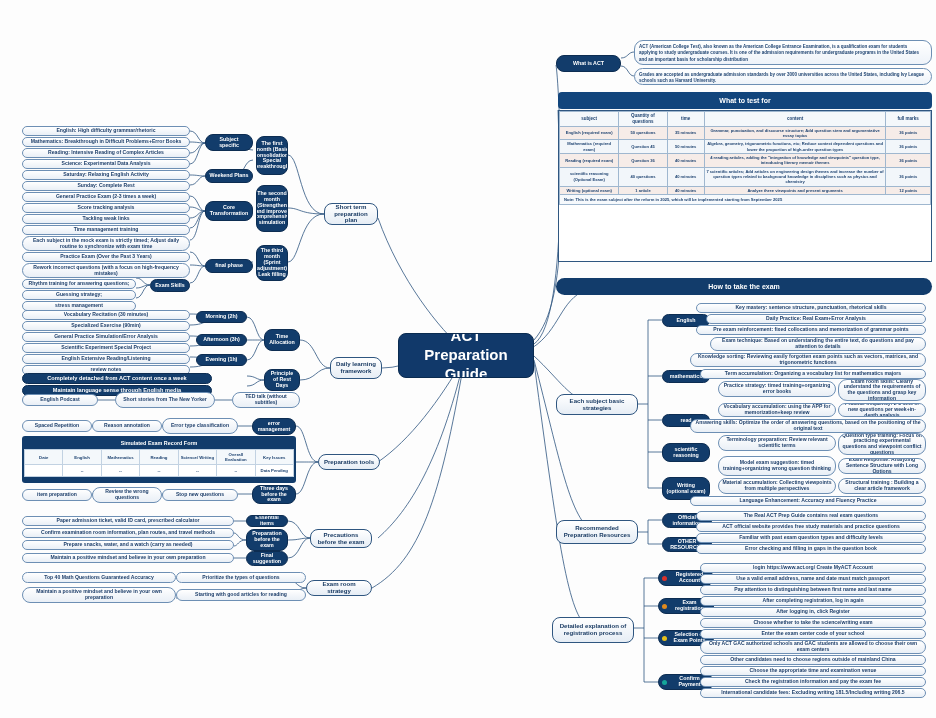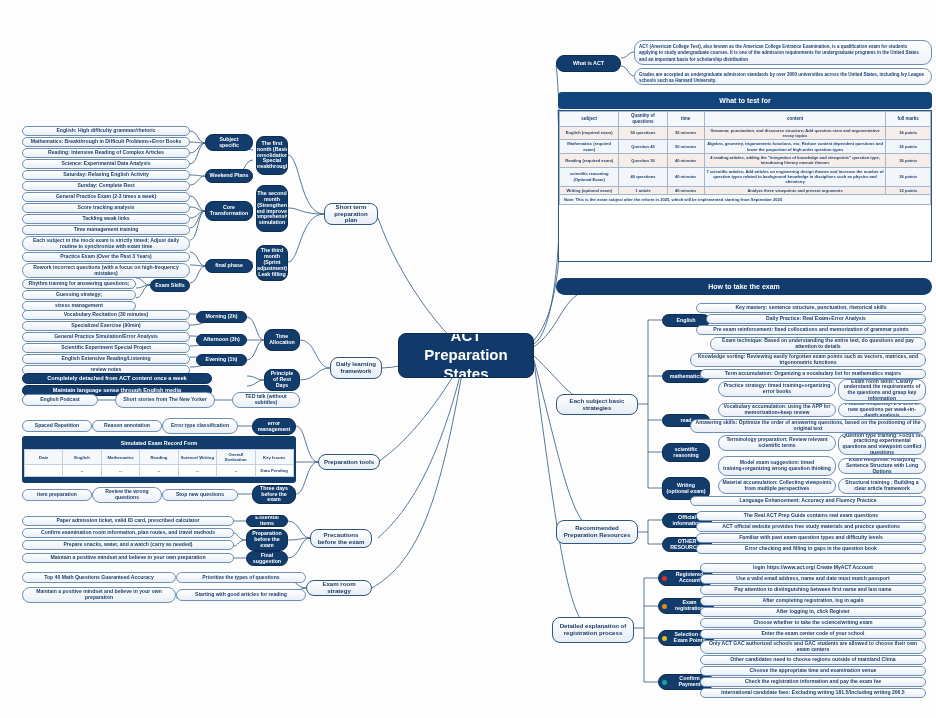--- a/index.html
+++ b/index.html
@@ -243,21 +243,21 @@
       <path d="M644,578 L644,682"></path>
       <path d="M644,578 L658,578"></path>
         <path d="M644,606 L658,606"></path>
       <path d="M644,638 L658,638"></path>
         <path d="M644,682 L658,682"></path>
     </g>
   </svg>
 
   <div class="node root" style="left:398px; top:333px; width:136px; height:45px; flex-direction:column;">
     <div>ACT</div>
-    <div>Preparation States</div>
+    <div>Preparation Guide</div>
   </div>
 
   <div class="node dark" style="left:556px; top:55px; width:65px; height:17px;">What is  ACT</div>
   <div class="infobox" style="left:634px; top:40px; width:298px; height:25px;">ACT (American College Test), also known as the American College Entrance Examination, is a qualification exam for students applying to study undergraduate courses. It is one of the admission requirements for undergraduate programs in the United States and an important basis for scholarship distribution</div>
   <div class="infobox" style="left:634px; top:68px; width:298px; height:17px;">Grades are accepted as undergraduate admission standards by over 3000 universities across the United States, including Ivy League schools such as Harvard University.</div>
 
   <div class="node bigbar" style="left:558px; top:92px; width:374px; height:17px;">What to test for</div>
   <div class="tblwrap" style="left:558px; top:110px; width:374px; height:152px;">
     <table class="tbl">
       <colgroup>

